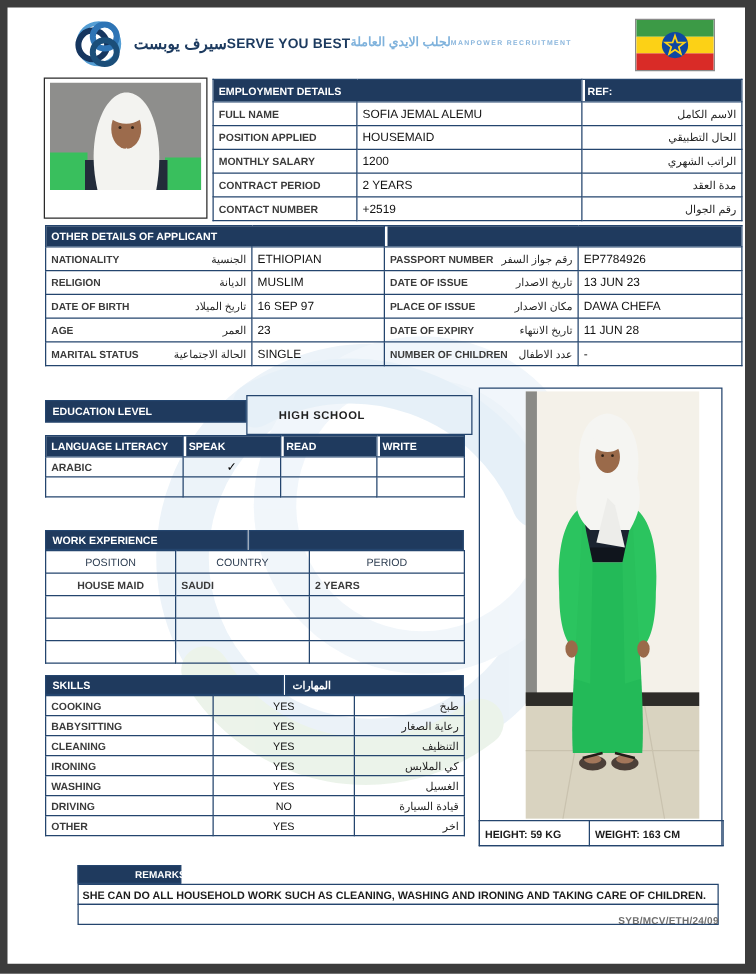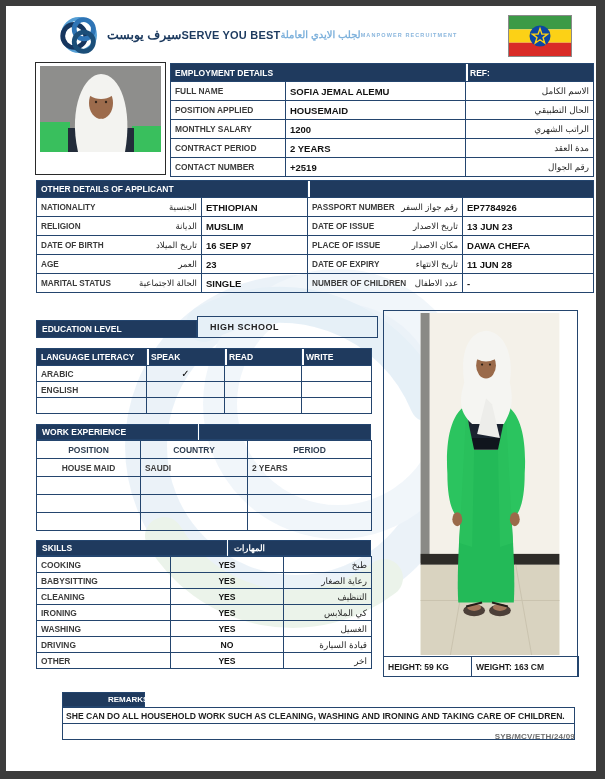--- a/index.html
+++ b/index.html
@@ -20,36 +20,36 @@
   #flag{left:502px;top:9px;width:62px;height:40px;border:1px solid #8a8a8a;}
   
   #photo-small{left:29px;top:56px;width:131px;height:113px;background:#fff;border:1px solid #2a2a2a;box-sizing:border-box;}
   #photo-small svg{position:absolute;left:4px;top:3px;}
   
   .tbl{position:absolute;border-collapse:collapse;table-layout:fixed;background:transparent;}
   .tbl td{border:1px solid #24456e;overflow:hidden;white-space:nowrap;padding:0 4px;}
   .hd{background:#1f3a5e;color:#ffffff;font-weight:700;font-size:8.5px;margin-top:44px;}
   .divL{box-shadow:inset 2px 0 0 #ffffff;}
   .lb{font-size:8.4px;font-weight:700;color:#3b3b3b;}
-  .vl{font-size:9.5px;font-weight:700;color:#121212;}
+  .vl{font-size:9.5px;font-weight:400;color:#121212;}
   .ar{font-size:8.8px;color:#252525;text-align:right;}
   .lr{display:flex;justify-content:space-between;align-items:center;}
   .lr .eng{font-size:8.2px;font-weight:700;color:#3b3b3b;}
   .lr .arr{font-size:8.6px;color:#252525;}
   .ctr{text-align:center;}
   
   .bar{position:absolute;display:flex;gap:1px;}
   .bar .seg{background:#1f3a5e;color:#fff;font-weight:700;font-size:8.5px;display:flex;align-items:center;
             padding:0 5px;box-sizing:border-box;border:1px solid #24456e;}
   .bar .seg[dir="rtl"]{justify-content:flex-start;}
   
-  #edu-value{left:191px;top:310px;width:181px;height:22px;border:1px solid #24456e;box-sizing:border-box;
-             font-size:9px;font-weight:600;color:#222;display:flex;align-items:center;padding:0 12px;letter-spacing:.5px;background:transparent;}
-  
-  .colhd{font-size:8.5px;font-weight:700;color:#2e3e52;text-align:center;margin-left:30px;}
+  #edu-value{left:191px;top:310px;width:181px;height:32px;border:1px solid #24456e;box-sizing:border-box;
+             font-size:9px;font-weight:600;color:#222;display:flex;align-items:center;padding:0 25px;letter-spacing:.5px;background:transparent;}
+  
+  .colhd{font-size:8.5px;font-weight:400;color:#2e3e52;text-align:center;margin-left:30px;}
   
   #photo-panel{left:377px;top:304px;width:195px;height:367px;border:1px solid #24456e;box-sizing:border-box;background:transparent;}
   #photo-panel .body-photo{position:absolute;left:36px;top:2px;}
   #hw-table{left:377px;top:650px;width:195px;}
   #hw-table td{font-size:8.5px;font-weight:700;color:#1c1c1c;margin-left:31px;}
   
   #remarks-text-row{left:56px;top:701px;width:513px;height:17px;border:1px solid #24456e;box-sizing:border-box;
                     font-size:8.6px;font-weight:700;color:#1d1d1d;display:flex;align-items:center;padding:0 3px;background:transparent;}
   #remarks-empty-row{left:56px;top:717px;width:513px;height:17px;border:1px solid #24456e;box-sizing:border-box;background:transparent;}
   #ref-code{left:56px;top:726px;width:513px;text-align:right;font-size:8px;font-weight:700;color:#6e6e6e;letter-spacing:.2px;}
@@ -259,26 +259,20 @@
     <tbody>
         <tr style="height:17px">
       <td class="hd">LANGUAGE LITERACY</td>
       <td class="hd divL">SPEAK</td>
       <td class="hd divL">READ</td>
       <td class="hd divL">WRITE</td>
     </tr>
     <tr style="height:16px">
       <td class="lb">ARABIC</td>
       <td class="ctr" style="font-size:10px;">✓</td>
-      <td></td>
-      <td></td>
-    </tr>
-    <tr style="height:16px">
-      <td class="lb">ENGLISH</td>
-      <td></td>
       <td></td>
       <td></td>
     </tr>
     <tr style="height:16px">
       <td></td>
       <td></td>
       <td></td>
       <td></td>
     </tr>
   </tbody>

